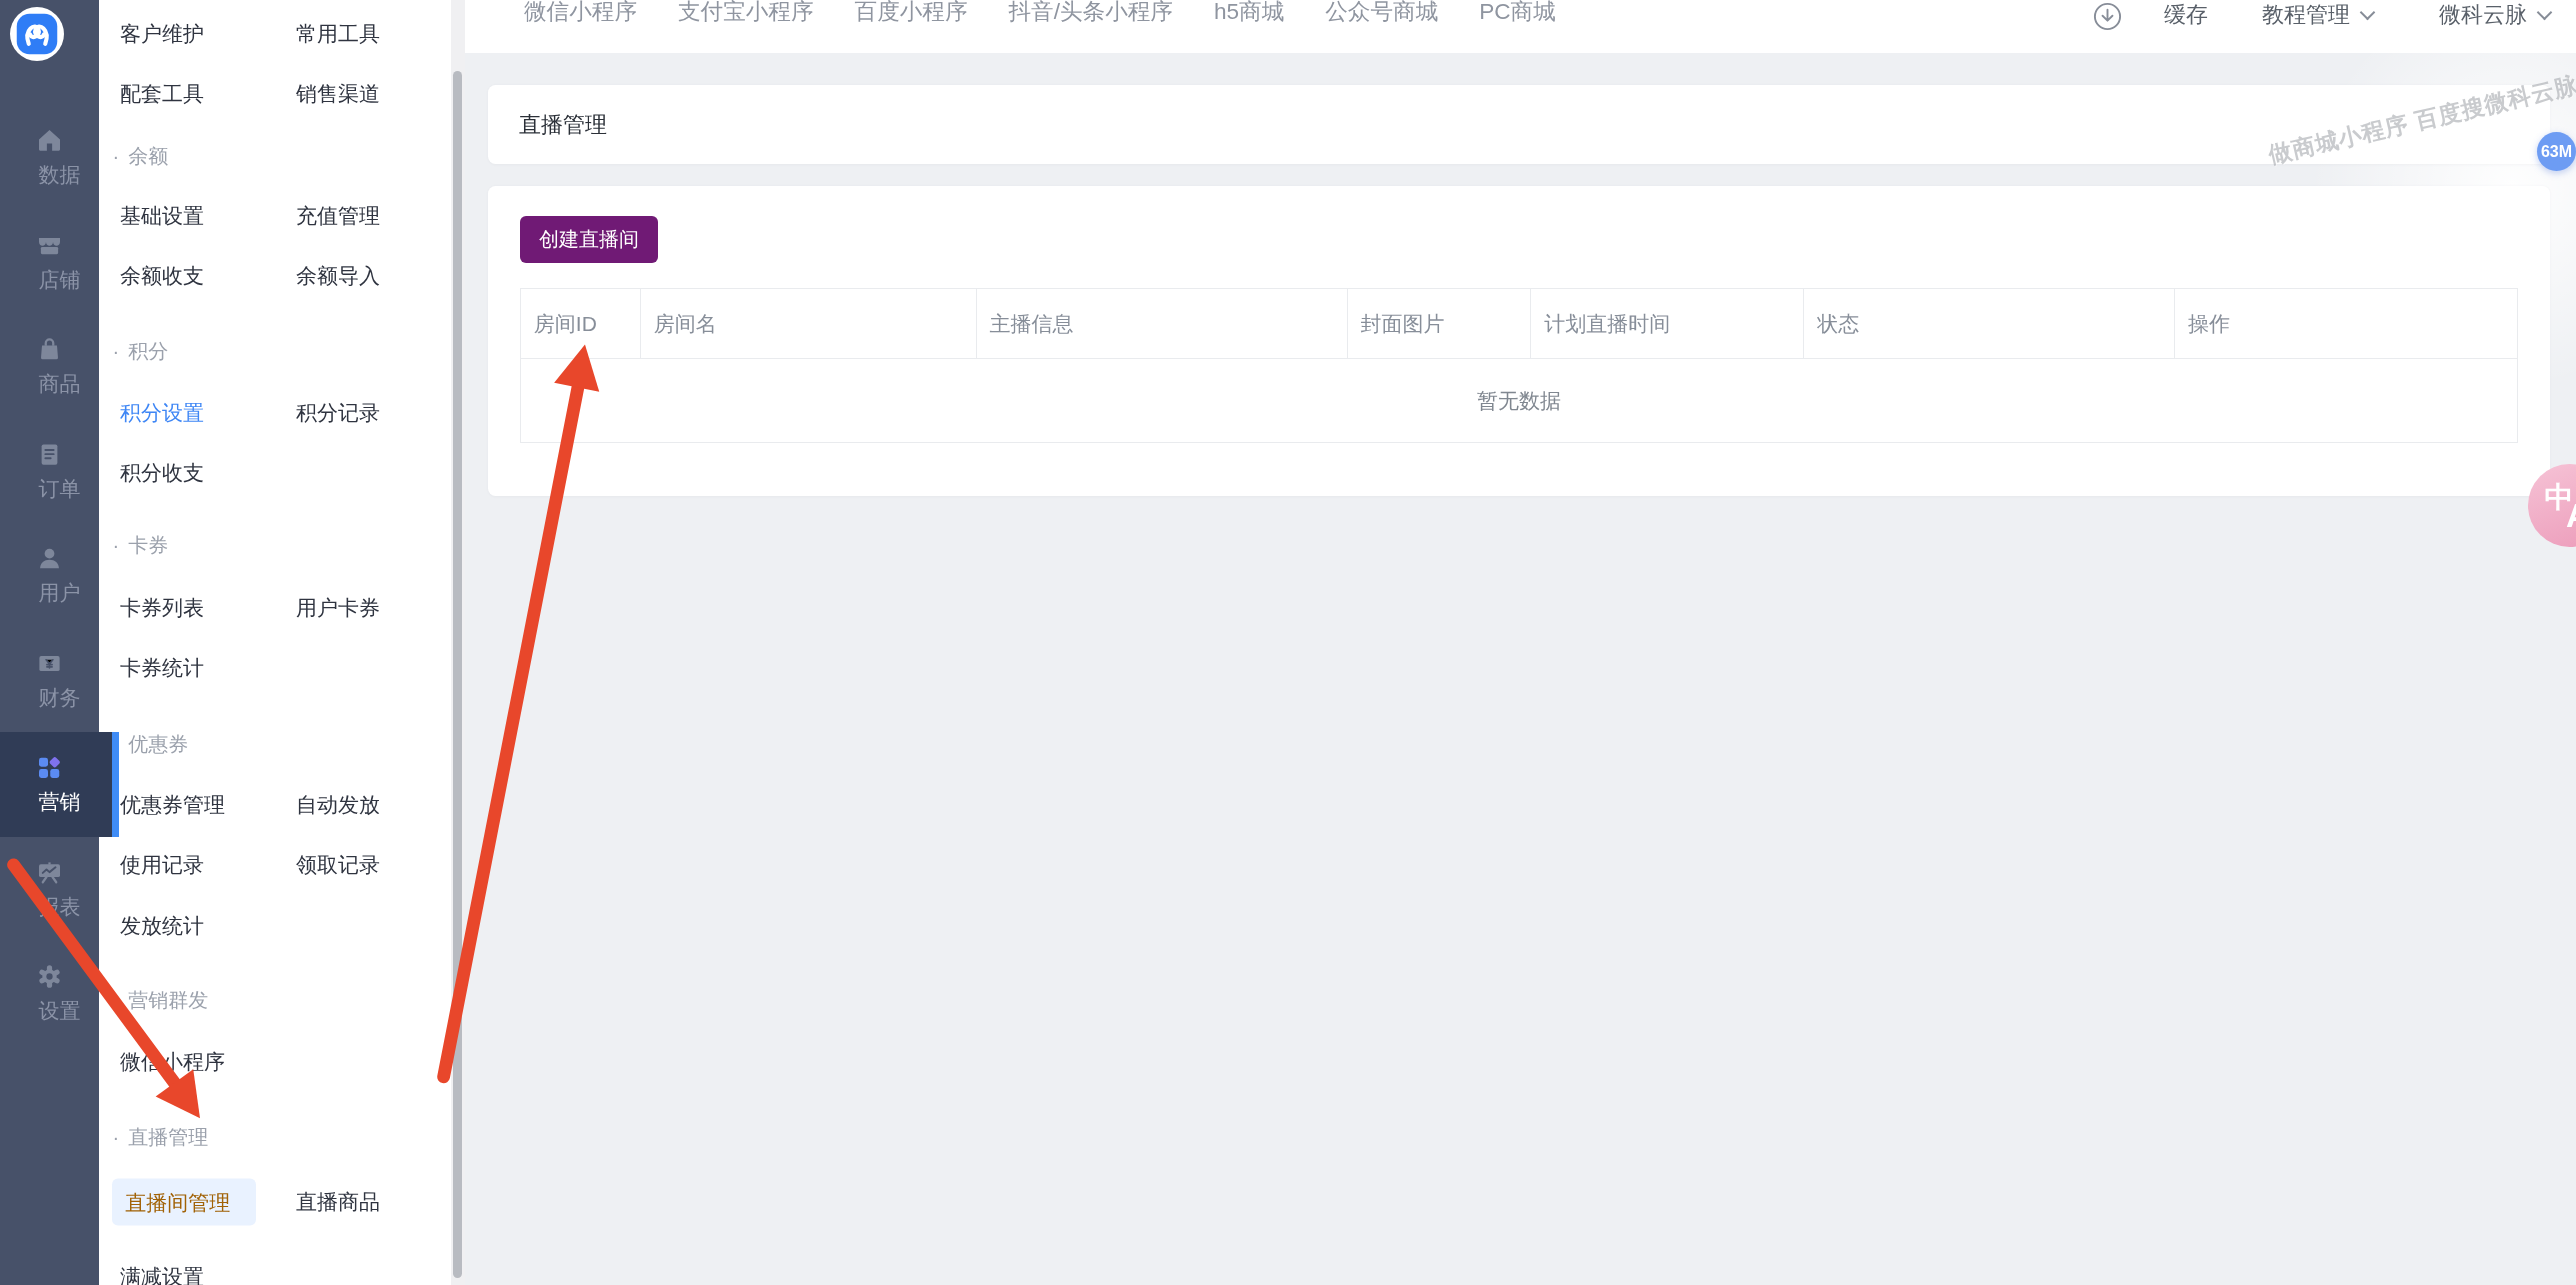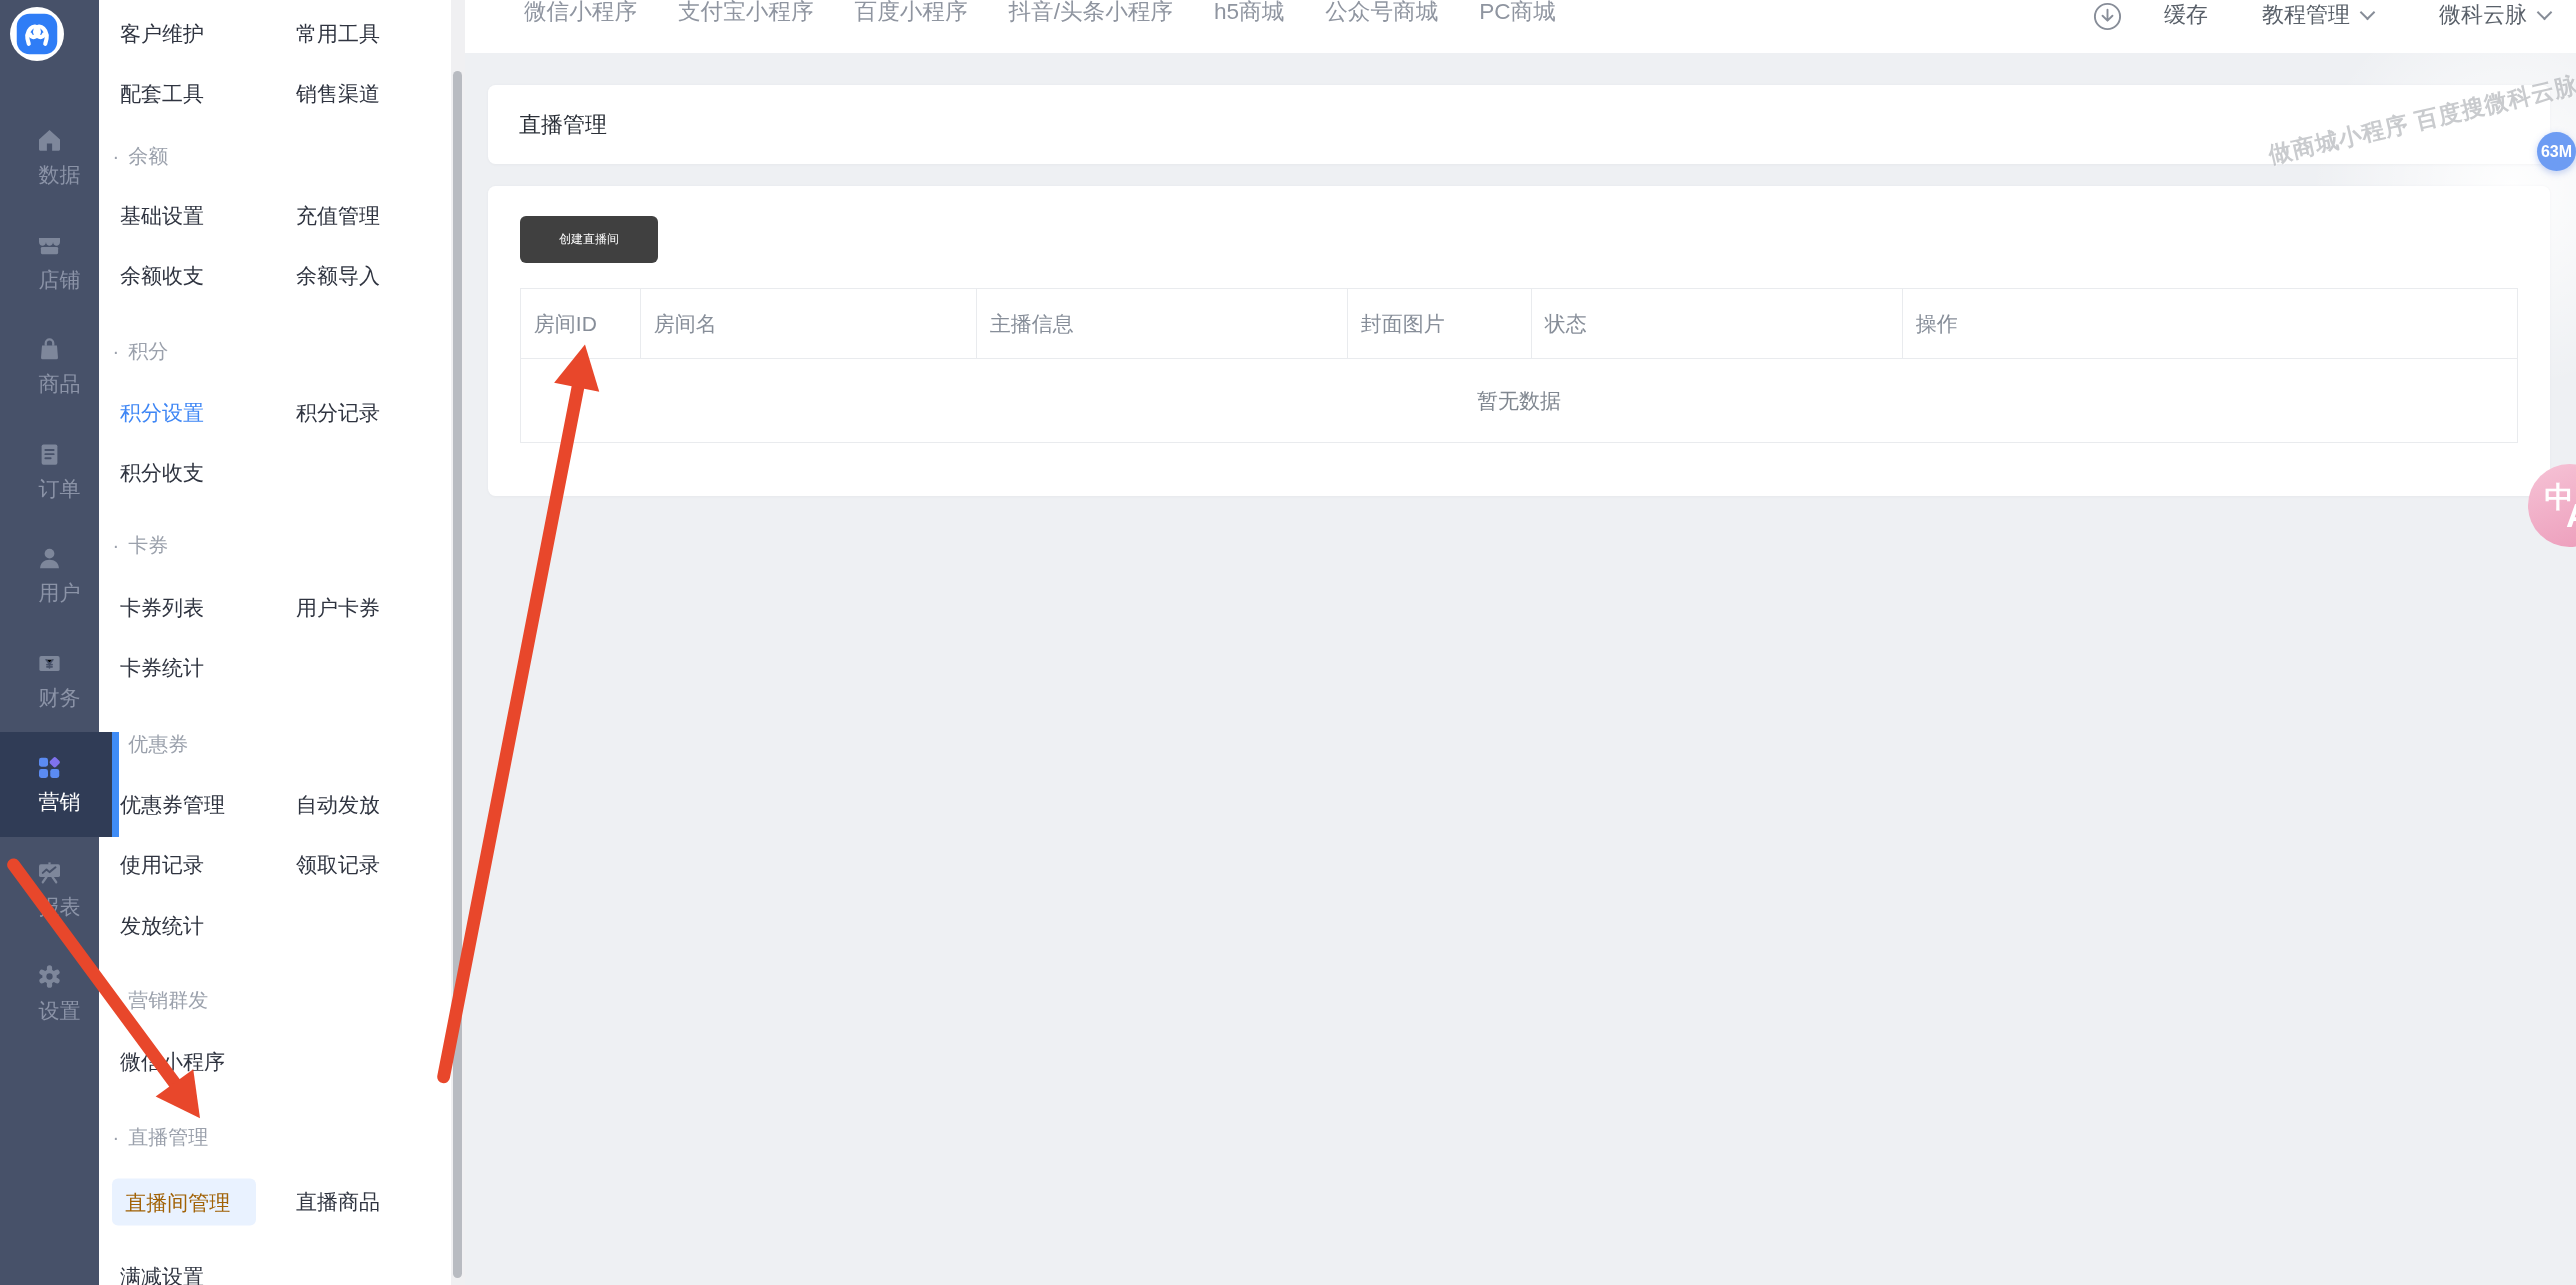--- a/index.html
+++ b/index.html
@@ -42,21 +42,21 @@
 
   
   .watermark{position:absolute;top:69px;right:-1.5px;transform:rotate(-13deg);transform-origin:100% 50%;font-size:23px;font-weight:bold;letter-spacing:0.8px;color:rgba(148,151,158,0.5);text-shadow:0.8px 0.8px 0 rgba(255,255,255,0.55);white-space:nowrap;z-index:40;}
   .glow{position:absolute;left:2286px;top:-45px;width:451px;height:466px;background:radial-gradient(circle,rgba(255,255,255,0.95) 0%,rgba(255,255,255,0) 62%);z-index:6;pointer-events:none;}
 
   
   .card{position:absolute;left:488px;width:2062px;background:#ffffff;border-radius:7.5px;box-shadow:0 0.8px 3px rgba(40,55,80,0.04);z-index:7;}
   .card1{top:85px;height:79px;}
   .page-title{position:absolute;left:31px;top:0;line-height:79px;font-size:22px;color:#2b3038;}
   .card2{top:186px;height:310px;}
-  .create-btn{position:absolute;left:32px;top:30px;width:138px;height:47px;background:#404040;border:none;border-radius:6px;color:#fff;font-size:12px;cursor:pointer;font-family:inherit;}
+  .create-btn{position:absolute;left:32px;top:30px;width:138px;height:47px;background:#701a75;border:none;border-radius:6px;color:#fff;font-size:20px;cursor:pointer;font-family:inherit;}
   .table{position:absolute;left:32px;top:102px;width:1998px;border:1.5px solid #e9ebee;box-sizing:border-box;}
   .thead{display:flex;height:69px;border-bottom:1.5px solid #e9ebee;}
   .th{box-sizing:border-box;height:100%;border-right:1.5px solid #e9ebee;padding-left:12.8px;display:flex;align-items:center;font-size:21px;color:#878e99;white-space:nowrap;overflow:hidden;}
   .th:last-child{border-right:none;}
   .empty-row{height:83px;display:flex;align-items:center;justify-content:center;font-size:21px;color:#808790;}
 
   
   .badge-63m{position:absolute;left:2537px;top:132px;width:39px;height:39px;border-radius:50%;background:#6d9cf3;color:#fff;font-size:16px;font-weight:bold;display:flex;align-items:center;justify-content:center;z-index:70;box-shadow:0 2.3px 7.5px rgba(80,120,220,0.35);cursor:pointer;}
   .badge-translate{position:absolute;left:2528px;top:464px;width:83px;height:83px;border-radius:50%;background:linear-gradient(160deg,#f6c3d6 0%,#ec9cba 100%);z-index:70;cursor:pointer;}
   .bt-glyph{position:absolute;left:0;top:0;width:100%;height:100%;color:#fff;}
@@ -225,20 +225,21 @@
   </div>
 
   <div class="card card2">
     <button class="create-btn">创建直播间</button>
     <div class="table">
       <div class="thead" id="table-head">
           <div class="th" style="width: 120px;">房间ID</div>
           <div class="th" style="width: 336px;">房间名</div>
           <div class="th" style="width: 371px;">主播信息</div>
           <div class="th" style="width: 184px;">封面图片</div>
+          <div class="th" style="width: 273px;">计划直播时间</div>
           <div class="th" style="width: 371px;">状态</div>
           <div class="th" style="width: 342px;">操作</div>
         </div>
       <div class="empty-row">暂无数据</div>
     </div>
   </div>
 
   <div class="badge-63m">63M</div>
   <div class="badge-translate">
     <div class="bt-glyph">

